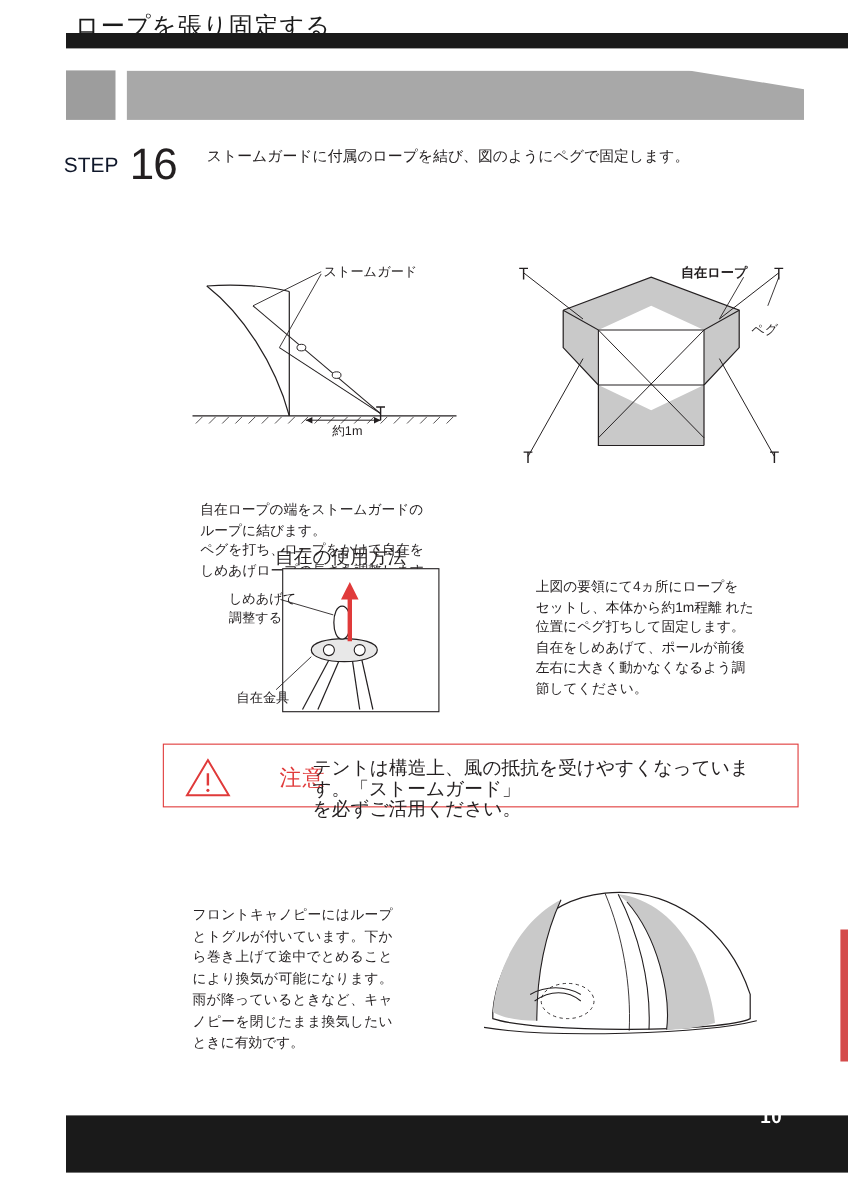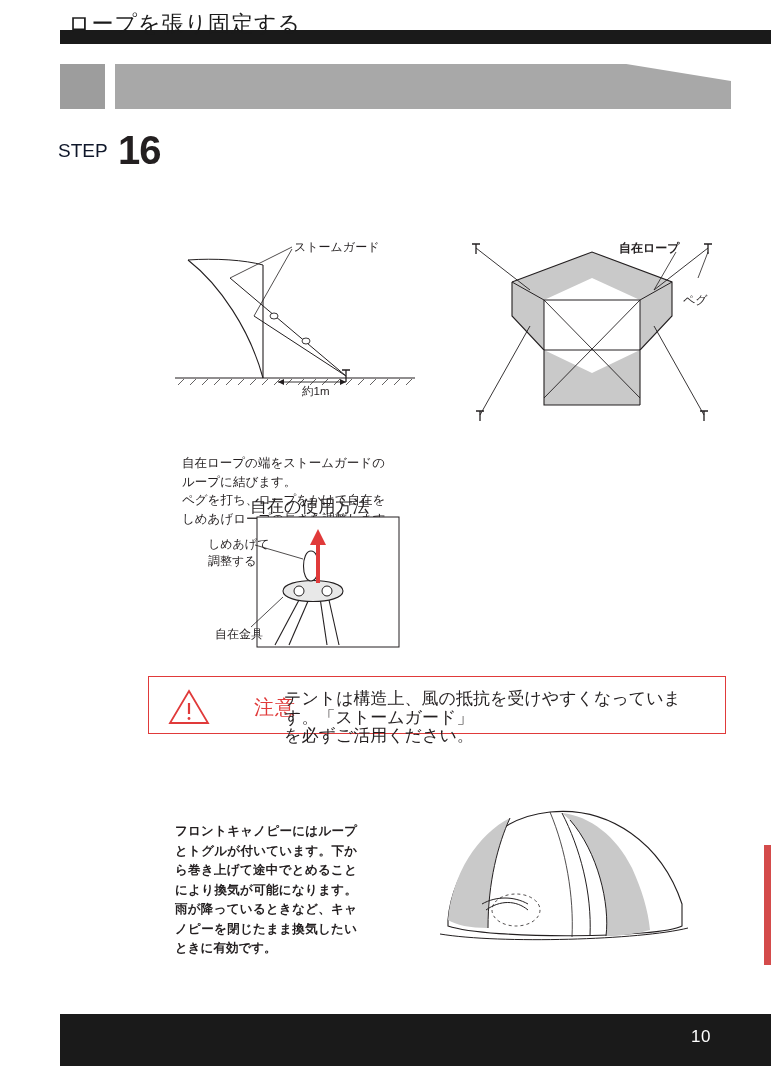--- a/index.html
+++ b/index.html
@@ -29,24 +29,25 @@
     background: #1a1a1a;
   }
   .bar-bottom {
     position: absolute;
     left: 60px; top: 1014px;
     width: 711px; height: 52px;
     background: #1a1a1a;
   }
   .page-number {
     position: absolute;
-    right: 60px; top: 1027px;
+    right: 60px; top: 1006px;
     color: #ffffff;
     font-size: 17px;
     letter-spacing: 0.5px;
+    font-weight: bold;
   }
   .right-tab {
     position: absolute;
     right: 0; top: 845px;
     width: 7px; height: 120px;
     background: #d44b4b;
   }
 
   
   .header-band {
@@ -81,21 +82,21 @@
     position: absolute;
     left: 58px; top: 140px;
     font-size: 19px;
     letter-spacing: 0px;
     color: #0f172a;
   }
   .step-num {
     position: absolute;
     left: 118px; top: 128px;
     font-size: 40px;
-    font-weight: 700;
+    font-weight: 400;
     letter-spacing: -1px;
     color: #231f20;
   }
   .step-text {
     position: absolute;
     left: 178px; top: 132px;
     width: 556px;
     font-size: 13.5px;
     line-height: 19.5px;
     color: #231f20;
@@ -170,39 +171,39 @@
     letter-spacing: 0.3px;
   }
   .section-text {
     position: absolute;
     left: 175px; top: 822px;
     width: 182px;
     font-size: 12.5px;
     line-height: 19.5px;
     color: #231f20;
     text-align: justify;
-    font-weight: bold;
   }
 </style>
 </head>
 <body>
 
 <div class="page">
 
   <div class="bar-top"></div>
 
   <div class="header-band">
     <div class="header-grey-left"></div>
     <div class="header-grey-right"></div>
   </div>
   <div class="header-title">ロープを張り固定する</div>
 
   <div class="step-word">STEP</div>
   <div class="step-num">16</div>
   <div class="step-text">
+    <span class="ind">ストームガードに付属のロープを結び、図のようにペグで固定します。</span>
   </div>
 
   <svg class="fig fig-left" viewBox="0 0 250 180">
 
     <line x1="5" y1="148" x2="245" y2="148" stroke="#231f20" stroke-width="1.1"></line>
 
     <g stroke="#231f20" stroke-width="0.7">
       <line x1="8" y1="155" x2="14" y2="149"></line>
         <line x1="20" y1="155" x2="26" y2="149"></line>
       <line x1="32" y1="155" x2="38" y2="149"></line>
@@ -280,20 +281,26 @@
       <path d="M10,181 L10,191 M6,181 L14,181"></path>
       <path d="M234,181 L234,191 M230,181 L238,181"></path>
     </g>
 
     <line x1="184" y1="60" x2="206" y2="22" stroke="#231f20" stroke-width="0.8"></line>
     <line x1="238" y1="22" x2="228" y2="48" stroke="#231f20" stroke-width="0.8"></line>
   </svg>
   <div class="lbl lbl-jizai-rope">自在ロープ</div>
   <div class="lbl lbl-peg">ペグ</div>
 
+  <div class="cap cap-right" style="white-space:pre-line;">上図の要領にて4ヵ所にロープを
+セットし、本体から約1m程離 れた
+位置にペグ打ちして固定します。
+自在をしめあげて、ポールが前後
+左右に大きく動かなくなるよう調
+節してください。</div>
 
   <div class="lbl lbl-jizai-title">自在の使用方法</div>
   <svg class="fig fig-mid" viewBox="0 0 185 135">
     <rect x="42" y="2" width="142" height="130" fill="#ffffff" stroke="#231f20" stroke-width="1"></rect>
 
     <path d="M60,130 L92,70" fill="none" stroke="#231f20" stroke-width="1.1"></path>
     <path d="M74,130 L100,70" fill="none" stroke="#231f20" stroke-width="1.1"></path>
     <path d="M112,130 L104,76" fill="none" stroke="#231f20" stroke-width="1.1"></path>
     <path d="M124,130 L112,76" fill="none" stroke="#231f20" stroke-width="1.1"></path>
 

